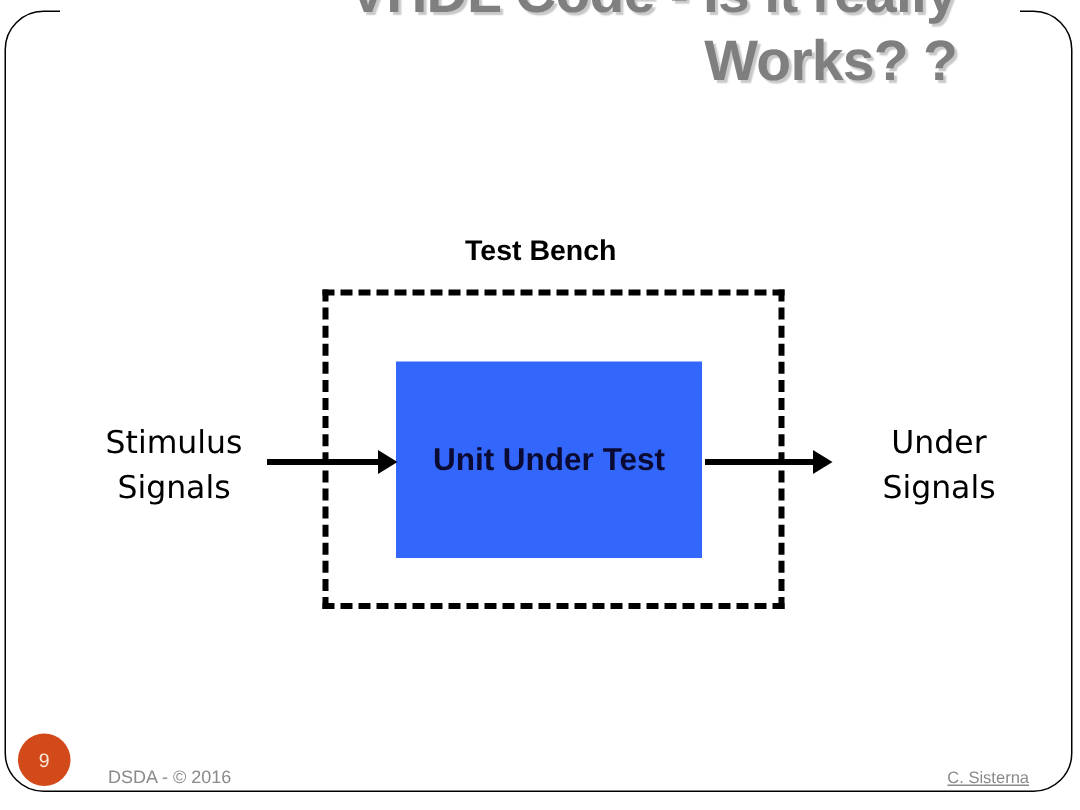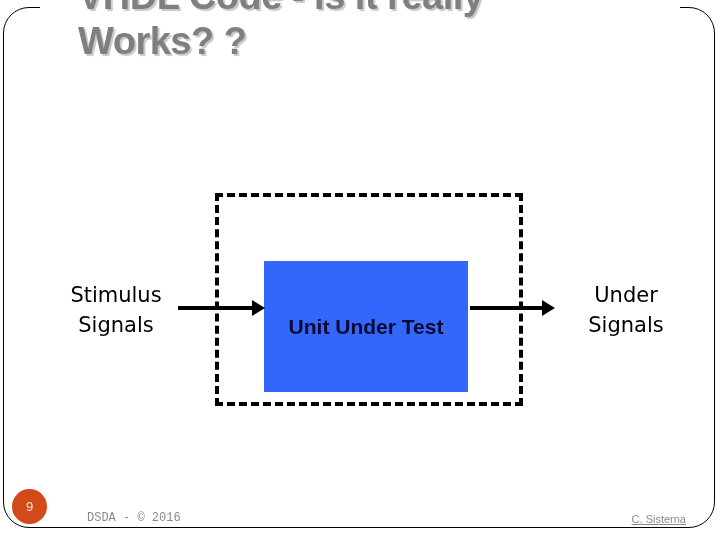--- a/index.html
+++ b/index.html
@@ -45,21 +45,21 @@
     top: -26px;
     width: 560px;
     color: #7f7f7f;
     font-family: "Liberation Sans", sans-serif;
     font-weight: bold;
     font-size: 38px;
     line-height: 45px;
     letter-spacing: -0.5px;
     text-shadow: 2px 2px 1px rgba(190,190,190,0.85);
   }
-  .title-line { display: block; white-space: nowrap; }
+  .title-line { display: block; white-space: nowrap; text-align: right; }
 
   
   #testbench-label {
     position: absolute;
     left: 310px;
     top: 157px;
     font-family: "Liberation Sans", sans-serif;
     font-weight: bold;
     font-size: 19px;
     color: #000000;
@@ -82,21 +82,20 @@
   #uut-box {
     position: absolute;
     left: 264px;
     top: 241px;
     width: 204px;
     height: 131px;
     background: #3366fb;
     display: flex;
     align-items: center;
     justify-content: center;
-    margin-top: 20px;
   }
   #uut-label {
     font-family: "Liberation Sans", sans-serif;
     font-weight: bold;
     font-size: 21px;
     line-height: 34px;
     color: #0a0a32;
     text-align: center;
     width: 160px;
   }
@@ -145,25 +144,24 @@
     font-family: "Liberation Sans", sans-serif;
     font-size: 13px;
     display: flex;
     align-items: center;
     justify-content: center;
   }
   #footer-left {
     position: absolute;
     left: 72px;
     top: 511px;
-    font-family: Liberation Mono, monospace;
+    font-family: Liberation Sans, sans-serif;
     font-size: 12px;
     color: #8a8a8a;
     white-space: nowrap;
-    margin-left: 15px;
   }
   #footer-right {
     position: absolute;
     right: 34px;
     top: 513px;
     font-family: "Liberation Sans", sans-serif;
     font-size: 11px;
     color: #8a8a8a;
     white-space: nowrap;
     text-decoration: underline;
@@ -175,20 +173,21 @@
 <div id="slide">
 
   <div id="frame"></div>
   <div id="frame-mask-top"></div>
 
   <div id="title-block">
     <span class="title-line">VHDL Code - Is it really</span>
     <span class="title-line">Works? ?</span>
   </div>
 
+  <div id="testbench-label">Test Bench</div>
 
   <div id="testbench-box"></div>
 
   <div id="uut-box">
     <div id="uut-label">Unit Under Test</div>
   </div>
 
   <div class="arrow-line" id="arrow-in-line"></div>
   <div class="arrow-head" id="arrow-in-head"></div>
 

